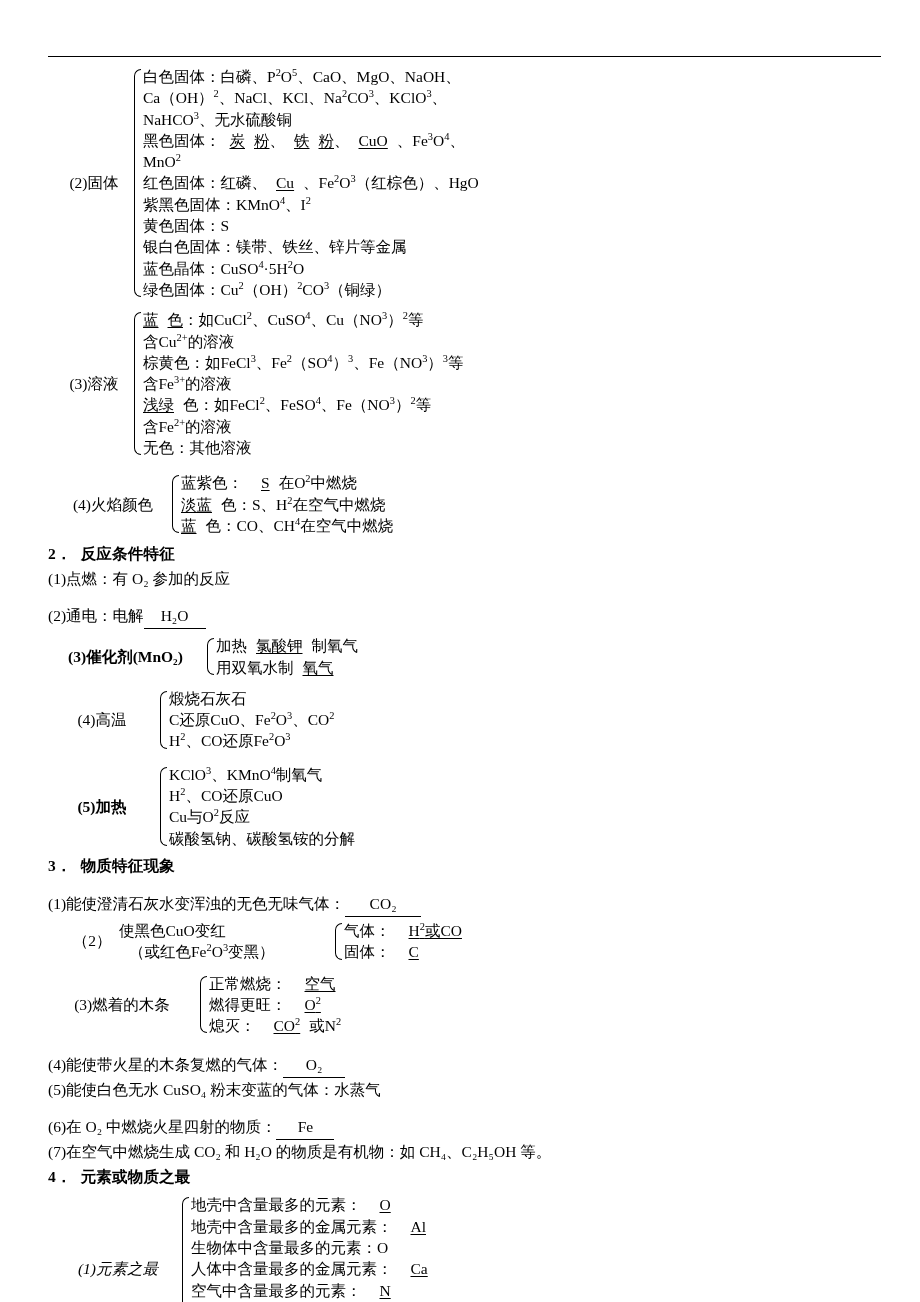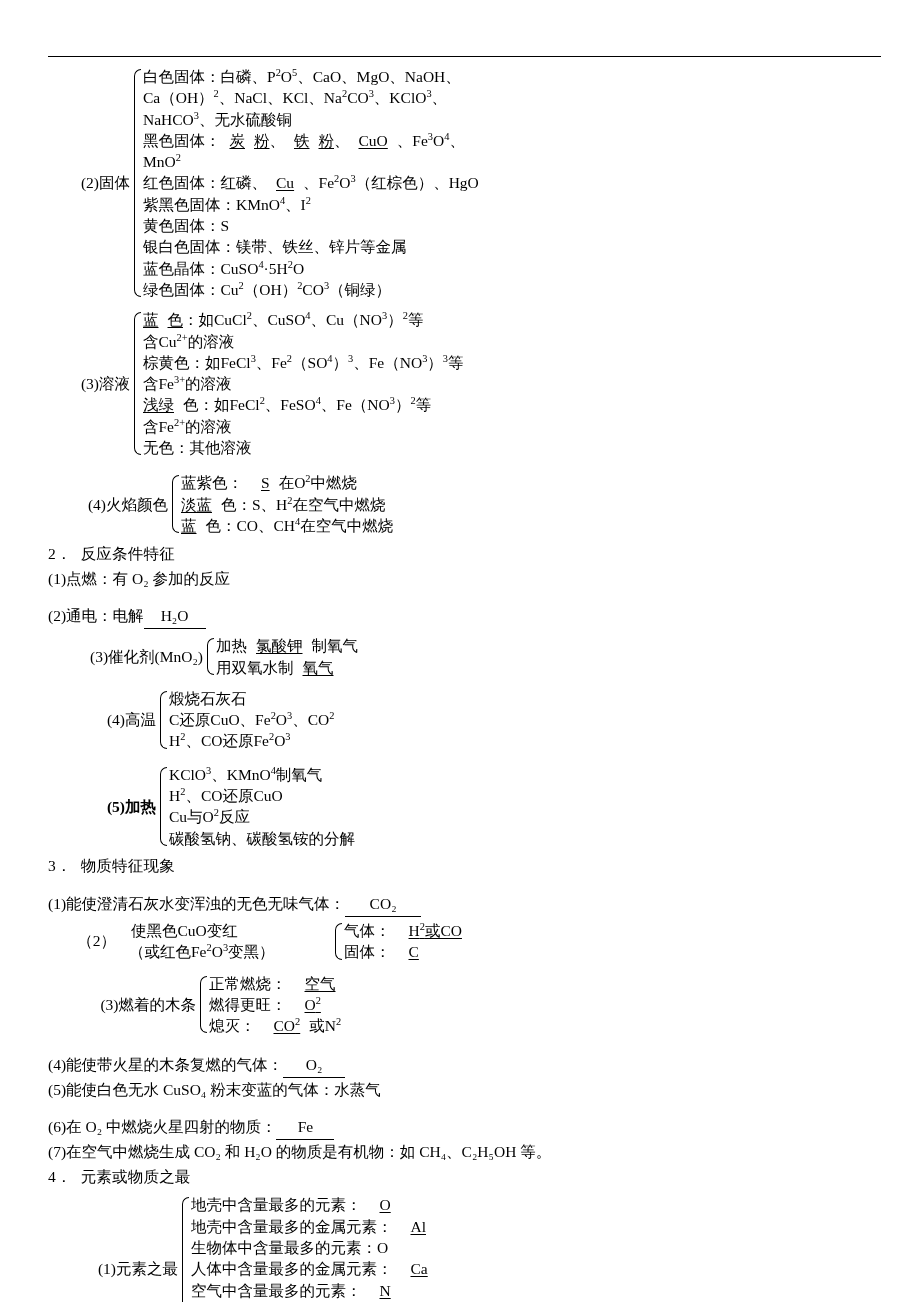--- a/index.html
+++ b/index.html
@@ -42,36 +42,36 @@
   .line {
     white-space: nowrap;
     line-height: 21.3px;
     height: 21.3px;
   }
   .plain {
     line-height: 24px;
     white-space: nowrap;
   }
   .heading {
-    font-weight: normal;
+    font-weight: bold;
     line-height: 26px;
     white-space: nowrap;
     letter-spacing: 0.2px;
   }
   .heading .num { font-family: "Liberation Serif", serif; }
 
   
   .group {
     display: flex;
     align-items: center;
     margin: 0;
   }
   .group .label {
     white-space: nowrap;
-    text-align: right;
+    text-align: center;
     flex: 0 0 auto;
     padding-right: 1px;
   }
   .brace {
     flex: 0 0 auto;
     width: 9px;
     align-self: stretch;
     position: relative;
   }
   .brace::before {
@@ -173,21 +173,21 @@
 
     <div class="plain">(1)点燃：有 O₂ 参加的反应</div>
 
     <div class="plain">
       <span>(2)通电：电解</span><span class="blank" style="width:58px;">H₂O</span>
     </div>
 
     <div style="height:6px;"></div>
 
     <div class="group">
-      <div class="label" style="width:155px;">(3)催化剂(MnO₂)</div>
+      <div class="label" style="width:155px;font-weight:bold;">(3)催化剂(MnO₂)</div>
       <div class="brace"></div>
       <div class="rows">
         <div class="line">加热<span class="sp"></span><span class="u">氯酸钾</span><span class="sp"></span>制氧气</div>
         <div class="line">用双氧水制<span class="sp"></span><span class="u">氧气</span></div>
       </div>
     </div>
 
     <div style="height:10px;"></div>
 
     <div class="group">
@@ -221,21 +221,21 @@
 
     <div class="plain">
       <span>(1)能使澄清石灰水变浑浊的无色无味气体：</span><span class="blank" style="width:72px;">CO₂</span>
     </div>
 
     <div style="height:3px;"></div>
 
     <div class="group" style="margin-left:20px;">
       <div class="label" style="width:48px;">（2）</div>
       <div style="flex:0 0 auto; width:215px;">
-        <div class="line" style="padding-left:2px;margin-left:12px;">使黑色CuO变红</div>
+        <div class="line" style="padding-left:2px;">使黑色CuO变红</div>
         <div class="line" style="padding-left:12px;">（或红色Fe<sup>2</sup>O<sup>3</sup>变黑）</div>
       </div>
       <div class="brace"></div>
       <div class="rows">
         <div class="line">气体：<span class="sp2"></span><span class="u">H<sup>2</sup>或CO</span></div>
         <div class="line">固体：<span class="sp2"></span><span class="u">C</span></div>
       </div>
     </div>
 
     <div style="height:10px;"></div>
@@ -264,21 +264,21 @@
 
     <div class="plain">(7)在空气中燃烧生成 CO₂ 和 H₂O 的物质是有机物：如 CH₄、C₂H₅OH 等。</div>
 
     <div class="heading">
       <span class="num">4．</span><span class="sp"></span><span>元素或物质之最</span>
     </div>
 
     <div style="height:4px;"></div>
 
     <div class="group" style="margin-left:10px;">
-      <div class="label" style="width:120px;">(1)元素之最</div>
+      <div class="label" style="width:120px;font-style:italic;">(1)元素之最</div>
       <div class="brace"></div>
       <div class="rows">
         <div class="line">地壳中含量最多的元素：<span class="sp2"></span><span class="u">O</span></div>
         <div class="line">地壳中含量最多的金属元素：<span class="sp2"></span><span class="u">Al</span></div>
         <div class="line">生物体中含量最多的元素：O</div>
         <div class="line">人体中含量最多的金属元素：<span class="sp2"></span><span class="u">Ca</span></div>
         <div class="line">空气中含量最多的元素：<span class="sp2"></span><span class="u">N</span></div>
         <div class="line">形成化合物最多的元素：<span class="sp2"></span><span class="u">C</span></div>
         <div class="line">质子数最少的元素：H</div>
       </div>

